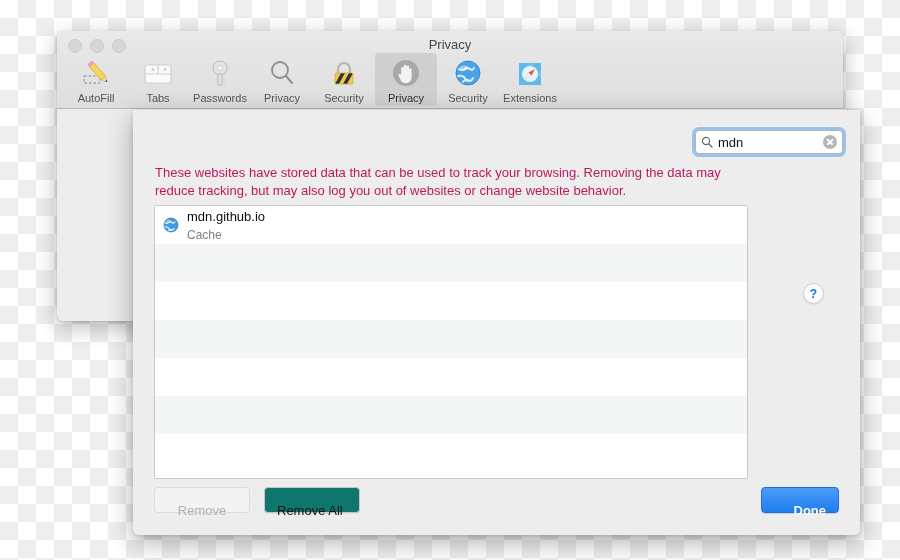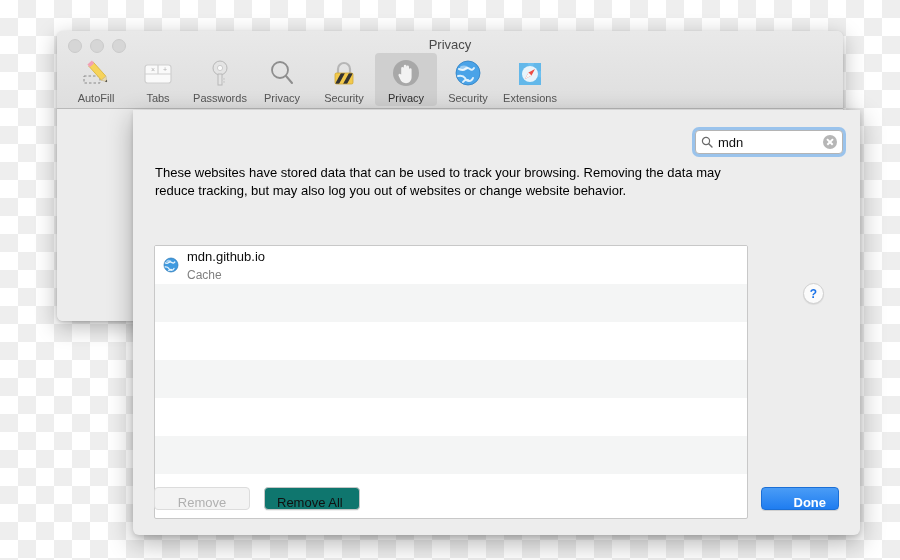--- a/index.html
+++ b/index.html
@@ -167,34 +167,33 @@
   .clear-btn::before { transform: rotate(45deg); }
   .clear-btn::after  { transform: rotate(-45deg); }
 
   .sheet-desc {
     position: absolute;
     left: 22px;
     top: 54px;
     width: 588px;
     font-size: 13px;
     line-height: 18px;
-    color: #000000;
+    color: #be185d;
   }
 
   .list-box {
     position: absolute;
     left: 21px;
     top: 95px;
     width: 592px;
     height: 272px;
     background: #fff;
     border: 1px solid #c8c8c8;
     border-radius: 2px;
     overflow: hidden;
-    margin-top: 40px;
   }
   .row {
     height: 38px;
     display: flex;
     align-items: center;
     padding-left: 8px;
     box-sizing: border-box;
   }
   .row.odd  { background: #ffffff; }
   .row.even { background: #f4f5f5; }
@@ -216,21 +215,21 @@
     bottom: 0;
     height: 58px;
   }
   .btn {
     position: absolute;
     font-family: "Liberation Sans", sans-serif;
     font-size: 13px;
     border-radius: 4px;
     height: 23px;
     line-height: 21px;
-    padding: 4px 12px;
+    padding: 12px 12px;
     box-sizing: border-box;
     cursor: default;
     white-space: nowrap;
   }
   .btn-remove {
     left: 21px;
     top: 10px;
     min-width: 96px;
     text-align: center;
     background: #f3f3f3;

